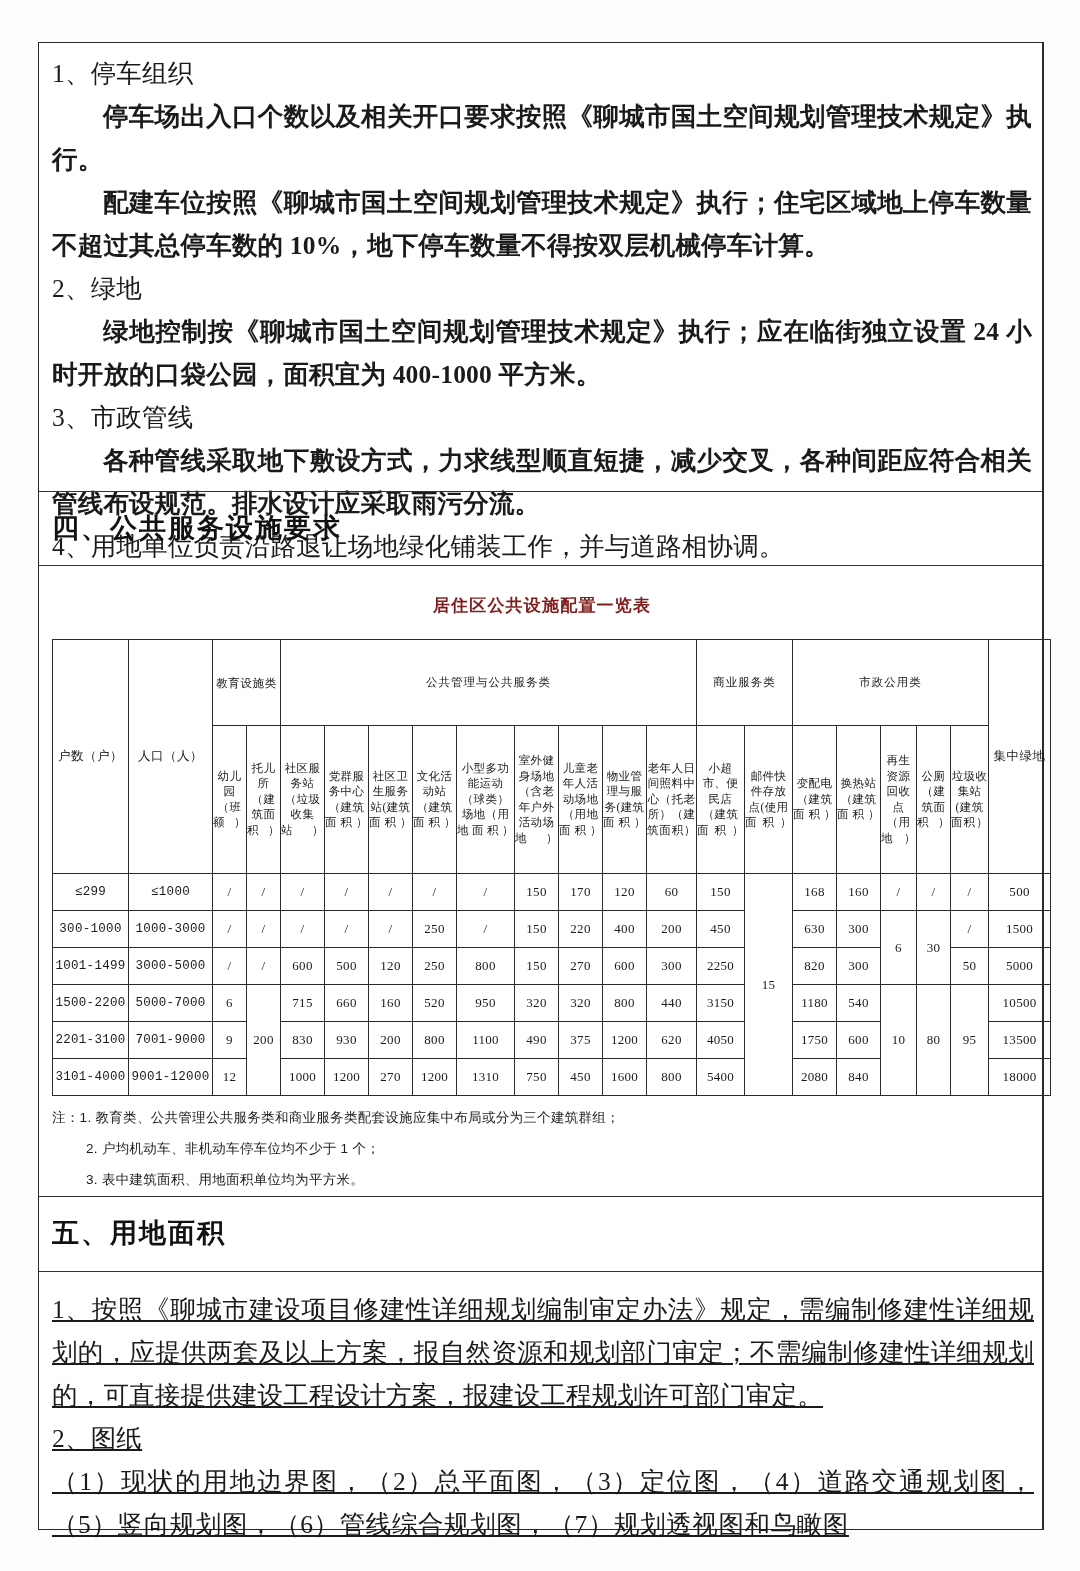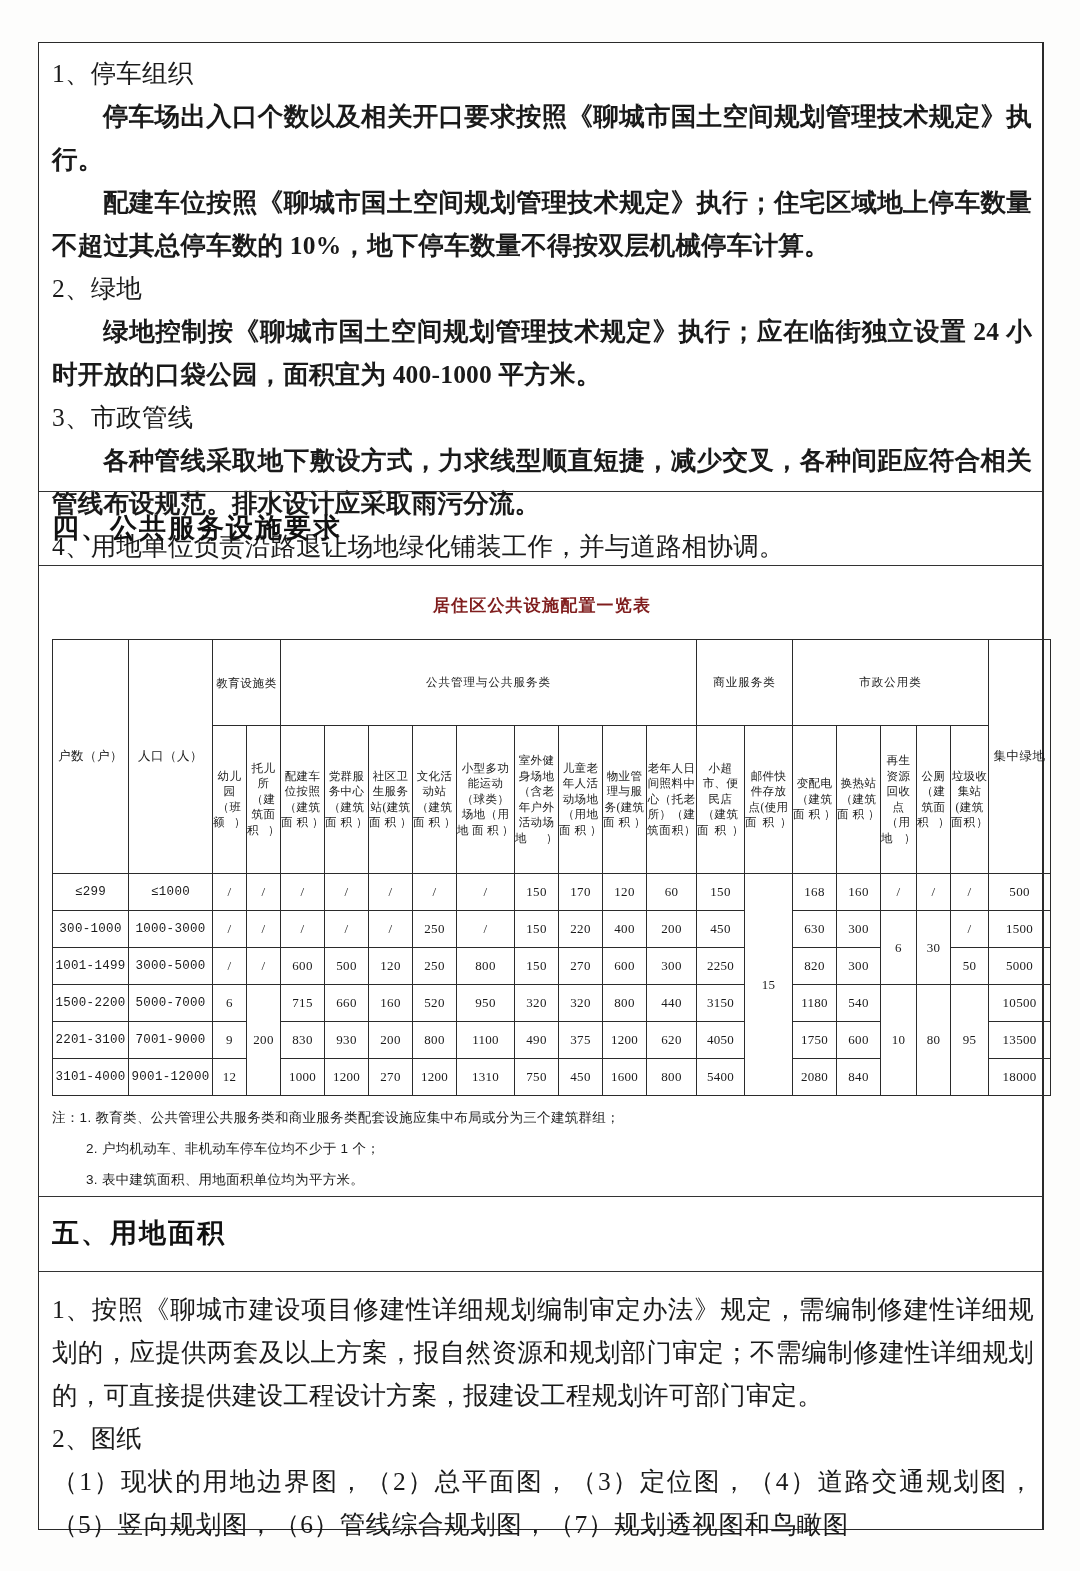--- a/index.html
+++ b/index.html
@@ -187,21 +187,21 @@
         <td class="grp grp-tall" colspan="2">教育设施类</td>
         <td class="grp" colspan="9">公共管理与公共服务类</td>
         <td class="grp" colspan="2">商业服务类</td>
         <td class="grp" colspan="5">市政公用类</td>
         <td class="rowspan-hdr" rowspan="2">集中绿地</td>
       </tr>
 
       <tr>
         <td class="colhdr">幼儿园（班额）</td>
         <td class="colhdr">托儿所（建筑面积）</td>
-        <td class="colhdr">配建车位按照（建筑面积）</td>
+        <td class="colhdr">社区服务站（垃圾收集站）</td>
         <td class="colhdr">党群服务中心（建筑面积）</td>
         <td class="colhdr">社区卫生服务站(建筑面积）</td>
         <td class="colhdr">文化活动站（建筑面积）</td>
         <td class="colhdr">小型多功能运动（球类）场地（用地面积）</td>
         <td class="colhdr">室外健身场地（含老年户外活动场地）</td>
         <td class="colhdr">儿童老年人活动场地（用地面积）</td>
         <td class="colhdr">物业管理与服务(建筑面积）</td>
         <td class="colhdr">老年人日间照料中心（托老所）（建筑面积）</td>
         <td class="colhdr">小超市、便民店（建筑面积）</td>
         <td class="colhdr">邮件快件存放点(使用面积）</td>
@@ -351,18 +351,18 @@
   </div>
 
   <div class="rule" style="left:39px; width:1004px; top:1196px;"></div>
 
   <div class="section" style="left:52px; top:1215px; width:980px;">
     <div class="heading">五、用地面积</div>
   </div>
 
   <div class="rule" style="left:39px; width:1004px; top:1271px;"></div>
 
-  <div class="section" style="left:52px; top:1288px; width:982px;">
+  <div class="section" style="left:52px; top:1288px; width:982px;text-decoration:underline;">
     <div class="body-text">1、按照《聊城市建设项目修建性详细规划编制审定办法》规定，需编制修建性详细规划的，应提供两套及以上方案，报自然资源和规划部门审定；不需编制修建性详细规划的，可直接提供建设工程设计方案，报建设工程规划许可部门审定。</div>
     <div class="body-text">2、图纸</div>
     <div class="body-text" style="letter-spacing:0.6px;">（1）现状的用地边界图，（2）总平面图，（3）定位图，（4）道路交通规划图，（5）竖向规划图，（6）管线综合规划图，（7）规划透视图和鸟瞰图</div>
   </div>
 </div>
 
 </body></html>

